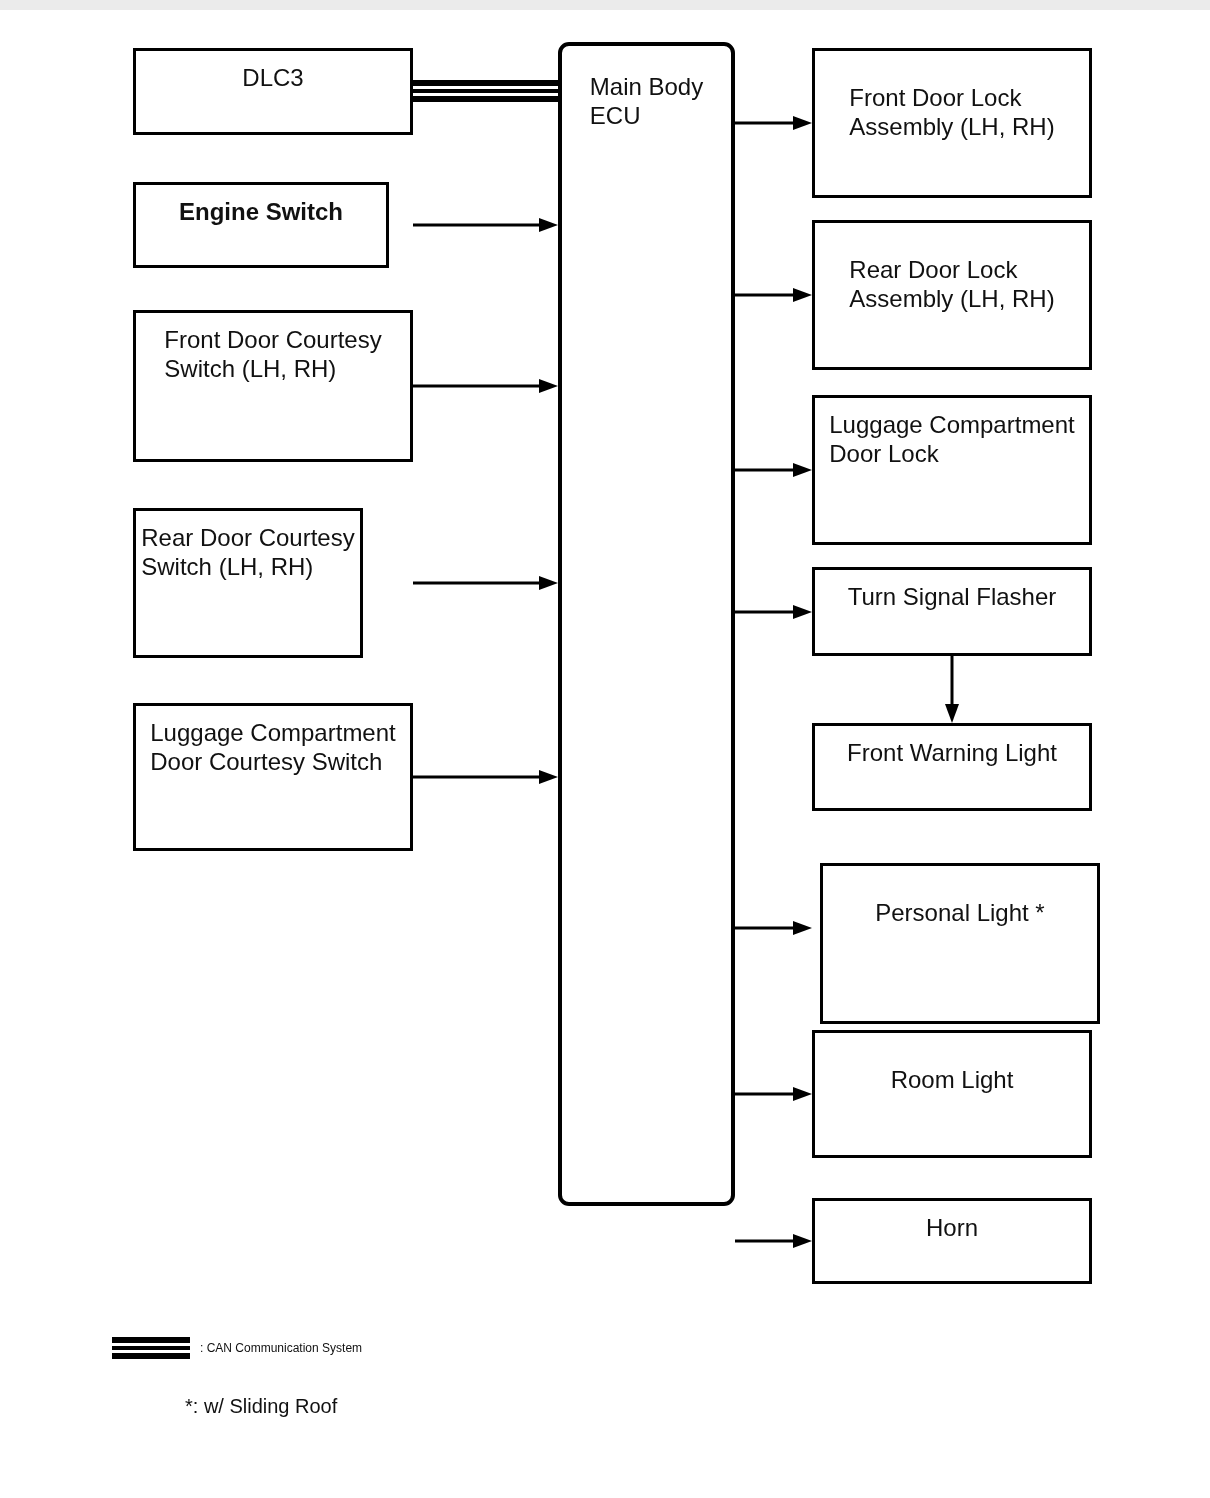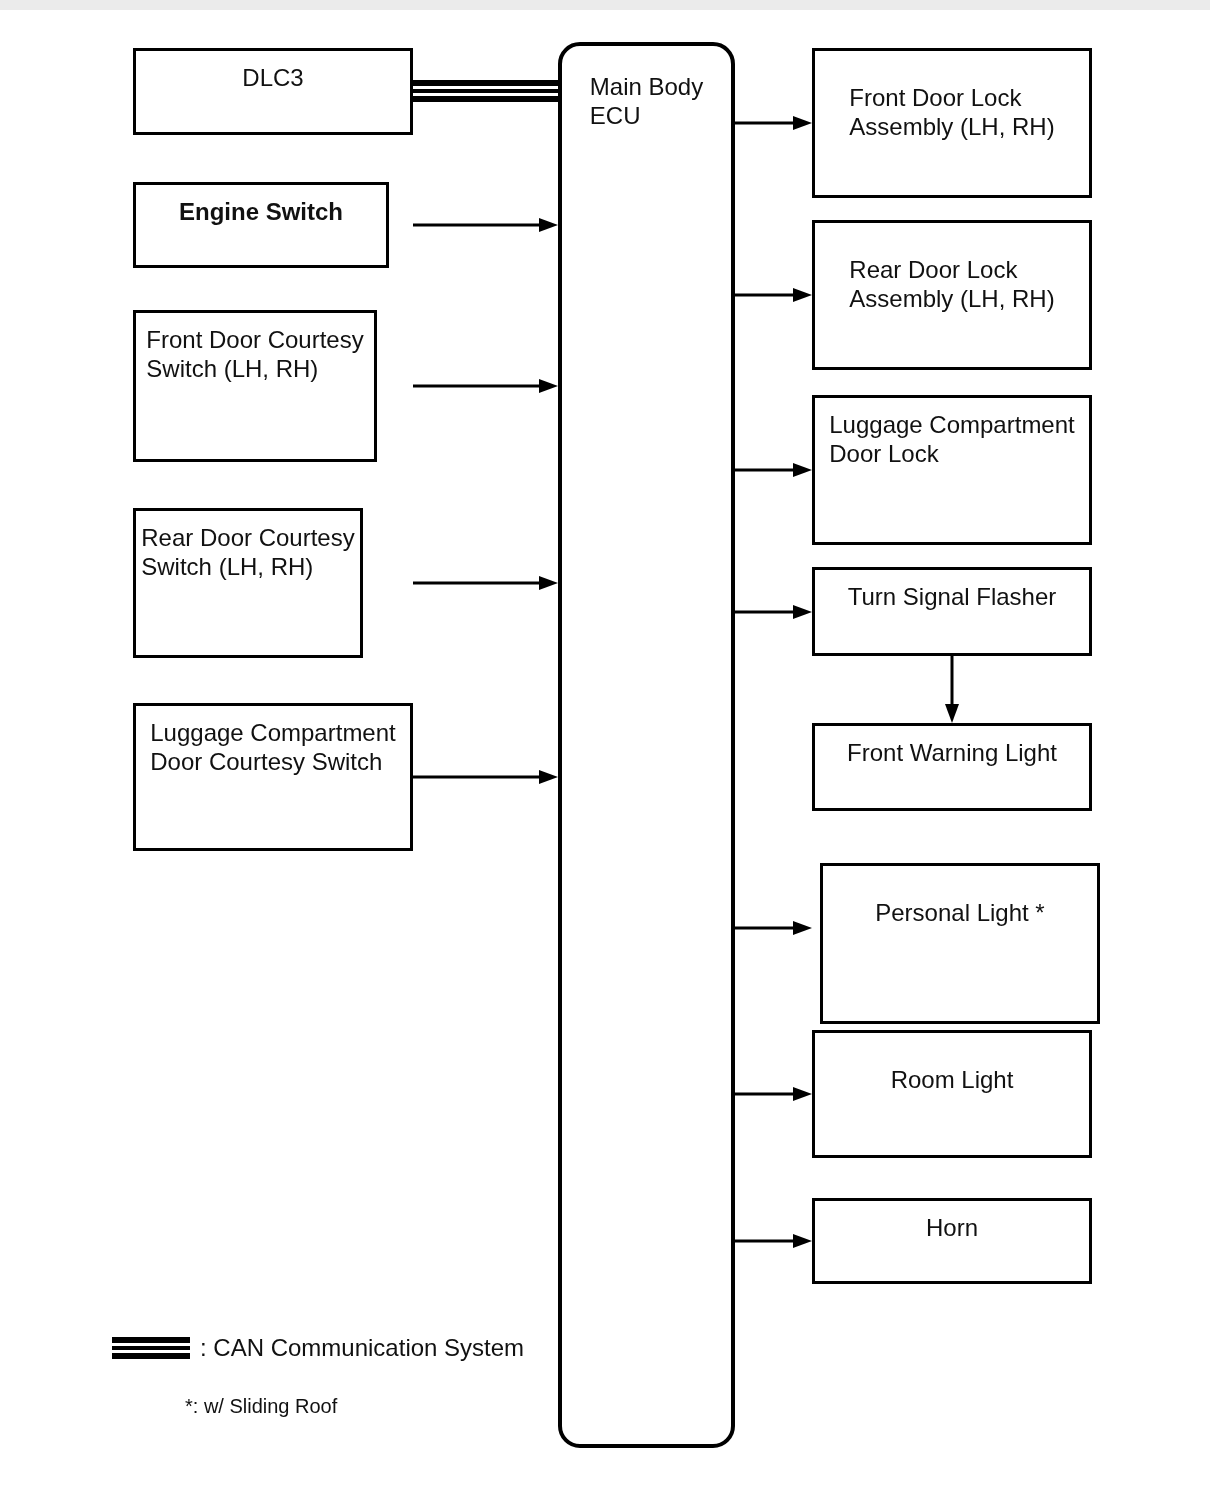--- a/index.html
+++ b/index.html
@@ -58,50 +58,50 @@
   .can-symbol {
     display: inline-block;
     width: 78px;
     margin-right: 10px;
   }
   .can-symbol .bar { background: #000000; width: 100%; }
   .can-symbol .bar.b1 { height: 6px; margin-bottom: 3px; }
   .can-symbol .bar.b2 { height: 4px; margin-bottom: 3px; }
   .can-symbol .bar.b3 { height: 6px; }
   .legend-text {
-    font-size: 24px;
+    font-size: 12px;
     line-height: 24px;
     white-space: pre;
   }
   .legend-note {
     position: absolute;
     left: 185px; top: 1394px;
     font-size: 20px;
     line-height: 24px;
   }
 </style>
 </head>
 <body>
 
 <div class="canvas">
 
   <div class="top-strip"></div>
 
-  <div class="ecu" style="left:558px; top:42px; width:177px; height:1406px;">
+  <div class="ecu" style="left:558px; top:42px; width:177px; height:1164px;border-radius:11px;">
     <span class="node-label">Main Body
 ECU</span>
   </div>
 
   <div class="node" style="left:133px; top:48px; width:280px; height:87px;">
     <span class="node-label">DLC3</span>
   </div>
   <div class="node" style="left:133px; top:182px; width:256px; height:86px;font-weight:bold;">
     <span class="node-label">Engine Switch</span>
   </div>
-  <div class="node" style="left:133px; top:310px; width:244px; height:152px;">
+  <div class="node" style="left:133px; top:310px; width:280px; height:152px;">
     <span class="node-label">Front Door Courtesy
 Switch (LH, RH)</span>
   </div>
   <div class="node" style="left:133px; top:508px; width:230px; height:150px;">
     <span class="node-label">Rear Door Courtesy
 Switch (LH, RH)</span>
   </div>
   <div class="node" style="left:133px; top:703px; width:280px; height:148px;">
     <span class="node-label">Luggage Compartment
 Door Courtesy Switch</span>

